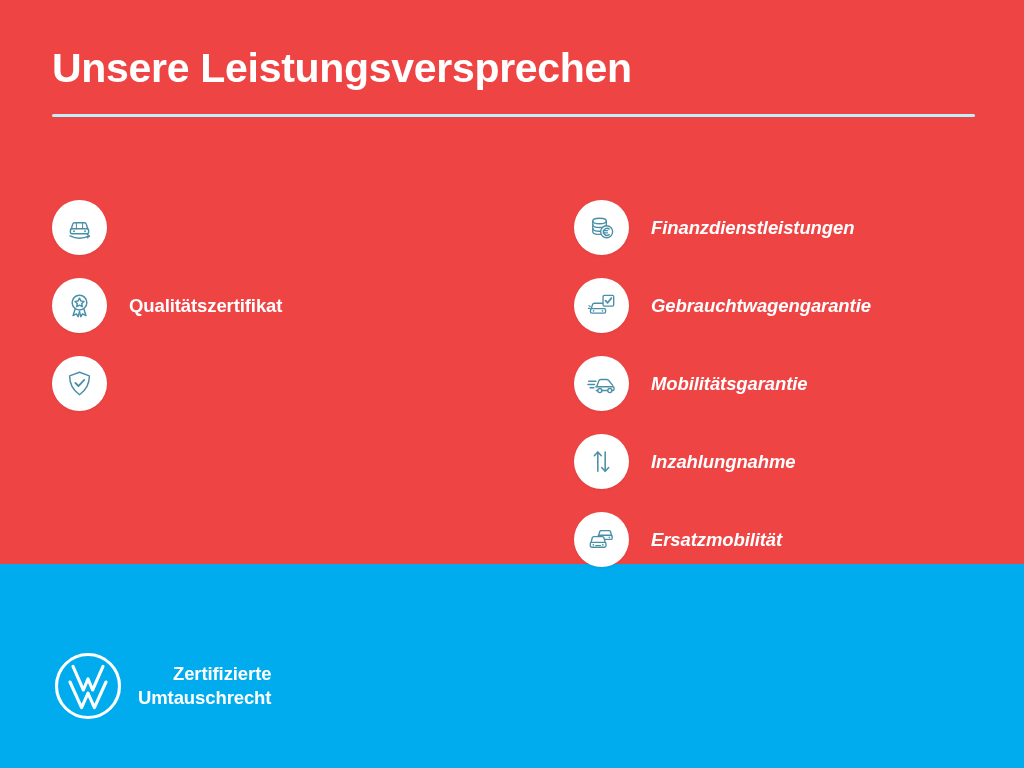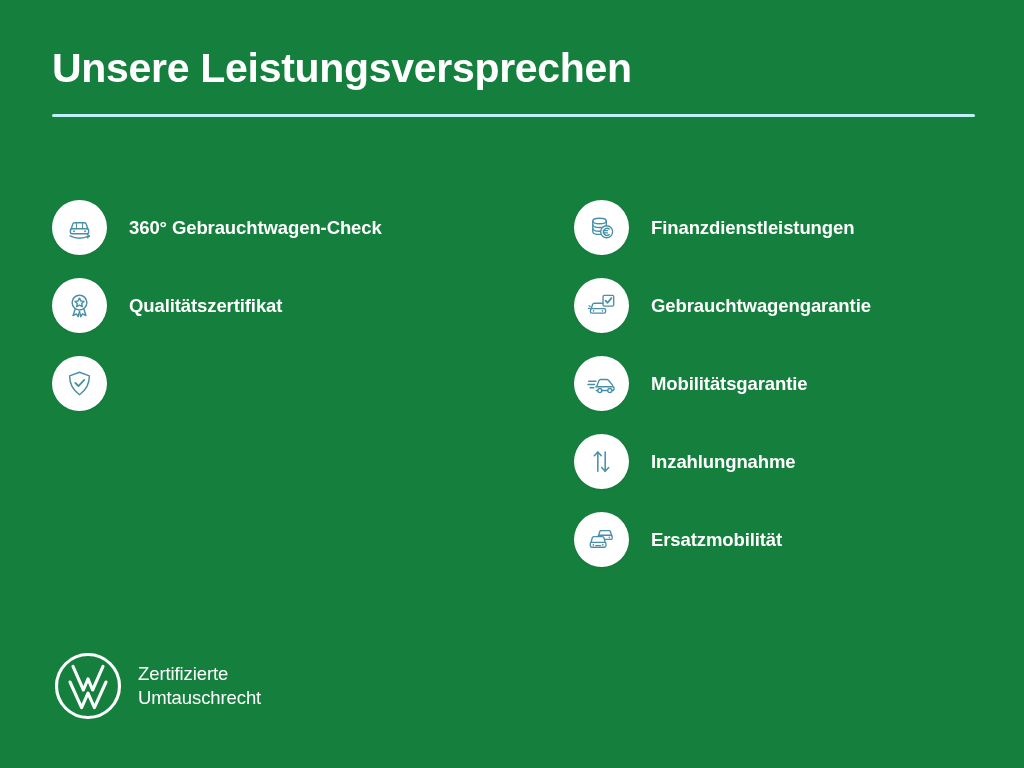--- a/index.html
+++ b/index.html
@@ -9,22 +9,22 @@
   body {
     width: 1024px;
     height: 768px;
     overflow: hidden;
     font-family: "Liberation Sans", sans-serif;
     background: #00ACEE;
   }
   #page {
     position: relative;
     width: 1024px;
-    height: 768px;
-    background: #15803d;
+    height: 564px;
+    background: #ef4444;
     box-sizing: border-box;
   }
 
   
   #header {
     position: absolute;
     left: 52px;
     top: 46px;
     width: 924px;
   }
@@ -53,21 +53,21 @@
     width: 940px;
     display: flex;
     gap: 0px;
   }
   .benefit-column {
     display: flex;
     flex-direction: column;
     gap: 23px;
   }
   .benefit-column.left { width: 522px; }
-  .benefit-column.right { width: 418px; }
+  .benefit-column.right { width: 418px; font-style: italic; }
 
   .benefit-item {
     display: flex;
     align-items: center;
     height: 55px;
   }
   .icon-circle {
     width: 55px;
     height: 55px;
     min-width: 55px;
@@ -101,25 +101,26 @@
     align-items: center;
   }
   #vw-logo {
     width: 72px;
     height: 72px;
     min-width: 72px;
   }
   #brand-text {
     margin-left: 14px;
     font-size: 18.5px;
-    font-weight: normal;
+    font-weight: bold;
     color: #FFFFFF;
     line-height: 1.32;
     letter-spacing: -0.1px;
     white-space: nowrap;
+    text-align: right;
   }
 </style>
 </head>
 <body>
 
 <div id="page">
 
   <div id="header">
     <h1 id="page-title">Unsere Leistungsversprechen</h1>
     <div id="title-divider"></div>
@@ -134,21 +135,20 @@
           <svg viewBox="0 0 32 32" fill="none" stroke="#4A8FA8" stroke-width="1.5" stroke-linecap="round" stroke-linejoin="round">
             <path d="M7.5 17.5 L9 12.5 Q9.4 11.2 10.8 11.2 L21.2 11.2 Q22.6 11.2 23 12.5 L24.5 17.5"></path>
             <rect x="6.6" y="17.3" width="18.8" height="5.2" rx="1.6"></rect>
             <circle cx="10.3" cy="19.9" r="0.95" fill="#4A8FA8" stroke="none"></circle>
             <circle cx="21.7" cy="19.9" r="0.95" fill="#4A8FA8" stroke="none"></circle>
             <path d="M12.8 11.3 L12.8 17.3 M19.2 11.3 L19.2 17.3" stroke-width="1.1"></path>
             <path d="M6.2 24.7 Q16 29.6 25.8 24.7" stroke-width="1.5"></path>
             <path d="M24.1 23.2 L26.3 24.8 L24.2 26.6" stroke-width="1.5"></path>
           </svg>
         </span>
-        <span class="benefit-label">360° Gebrauchtwagen-Check</span>
       </div>
 
       <div class="benefit-item">
         <span class="icon-circle">
           <svg viewBox="0 0 32 32" fill="none" stroke="#4A8FA8" stroke-width="1.5" stroke-linecap="round" stroke-linejoin="round">
             <circle cx="16" cy="13" r="7.6"></circle>
             <path d="M16 8.4 L17.45 11.3 L20.65 11.77 L18.33 14.03 L18.88 17.2 L16 15.7 L13.12 17.2 L13.67 14.03 L11.35 11.77 L14.55 11.3 Z"></path>
             <path d="M11.6 19.3 L9.3 26.5 L12.9 24.7 L14.6 27.6 L16 22.3"></path>
             <path d="M20.4 19.3 L22.7 26.5 L19.1 24.7 L17.4 27.6 L16 22.3"></path>
           </svg>

